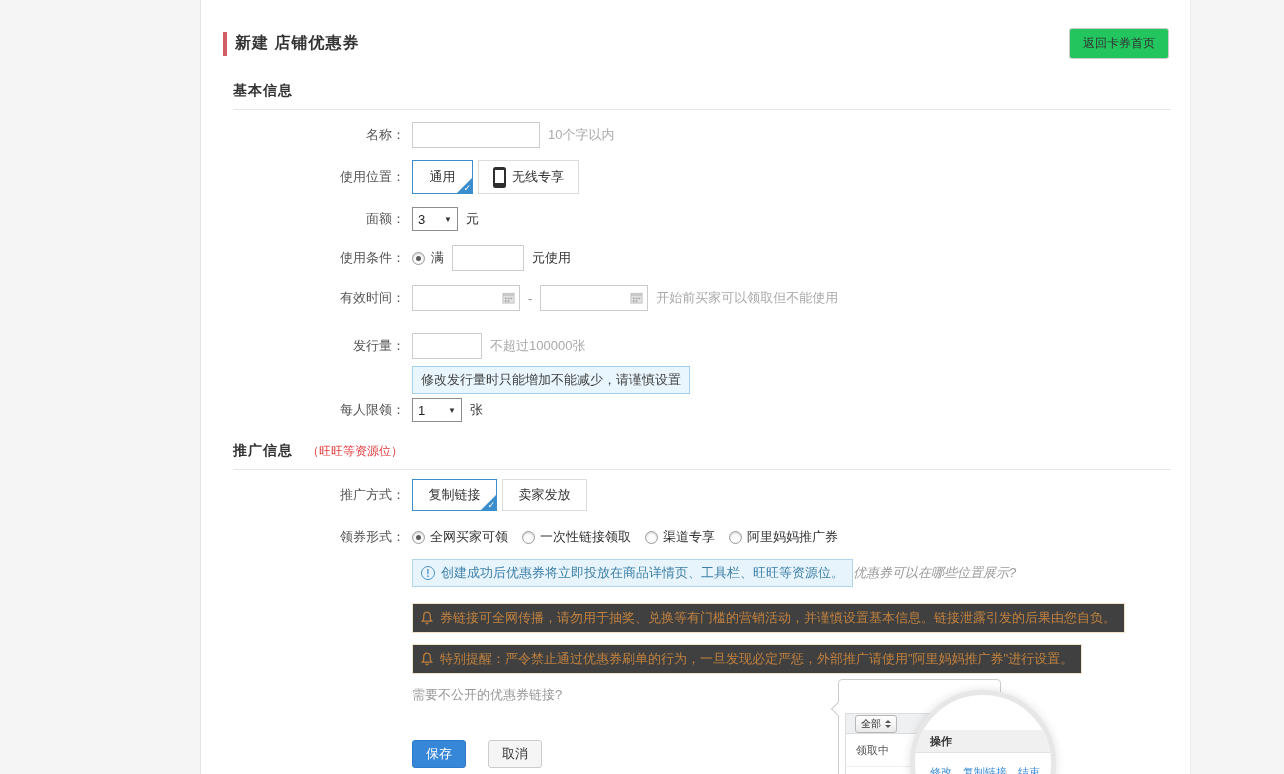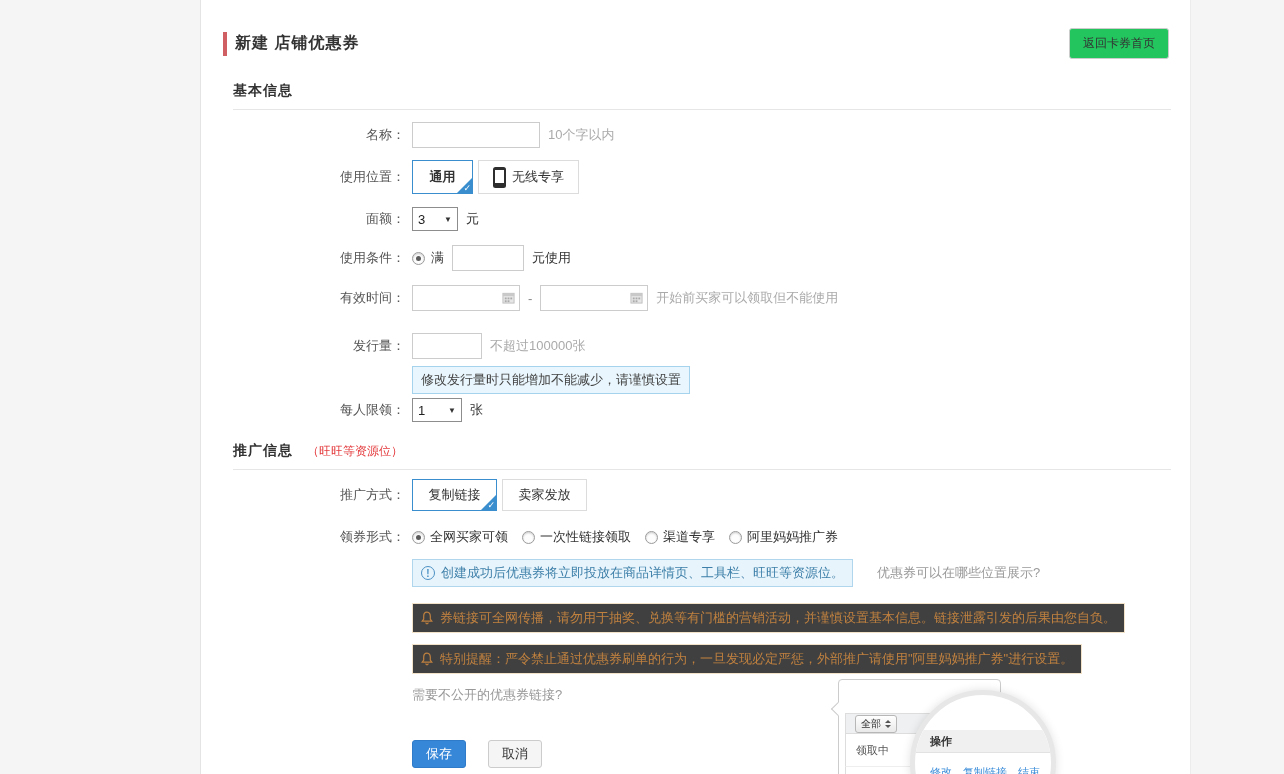--- a/index.html
+++ b/index.html
@@ -64,21 +64,21 @@
   .dash { font-size:13px; color:#888; margin:0 8px; }
 
   
   .issue-note { margin:7px 0 0 211px; display:inline-block; background:#e9f6fd; border:1px solid #a5d2ec;
                 padding:4px 8px; font-size:13px; color:#444; width:fit-content; }
   .info-box { margin:13px 0 0 211px; display:flex; align-items:center; }
   .blue-box { display:inline-flex; align-items:center; gap:6px; background:#e8f4fb; border:1px solid #b0d6ee;
               padding:4px 8px; font-size:13px; color:#3d7fa9; }
   .i-icon { width:14px; height:14px; border:1px solid #4a90c4; border-radius:50%; color:#4a90c4;
             font-size:10px; font-weight:bold; display:inline-flex; align-items:center; justify-content:center; flex-shrink:0; }
-  .after-link { font-size:13px; color:#999; margin-left:24px; }
+  .after-link { font-size:13px; color:#999; margin-left:0;font-style:italic; }
   .warn-box { margin:16px 0 0 211px; display:inline-flex; align-items:center; gap:7px;
               background:#404040; border:1px solid #f2e3c8; padding:5px 8px;
               font-size:13px; color:#c0813f; width:fit-content; }
   .warn-box.second { margin-top:11px; }
   .question { margin:12px 0 0 211px; font-size:13px; color:#999; }
 
   
   .btn-row { margin:36px 0 0 211px; display:flex; gap:22px; }
   .btn { height:28px; padding:0 13px; font-size:13px; border-radius:3px; cursor:pointer; }
   .btn-save { background:#3787d8; border:1px solid #2f7bc9; color:#fff; }
@@ -128,21 +128,21 @@
     </div>
 
     <div class="row" style="margin-top:12px;">
       <span class="lbl">名称：</span>
       <input class="txt w128 gap" style="">
       <span class="hint">10个字以内</span>
     </div>
 
     <div class="row" style="margin-top:12px;">
       <span class="lbl">使用位置：</span>
-      <div class="tog on gap" style="min-width:61px;font-weight:bold;">
+      <div class="tog on gap" style="min-width:61px;">
         <span>通用</span>
       </div>
       <div class="tog">
         <span class="phone-icon"></span>
         <span>无线专享</span>
       </div>
     </div>
 
     <div class="row" style="margin-top:13px;">
       <span class="lbl">面额：</span>

